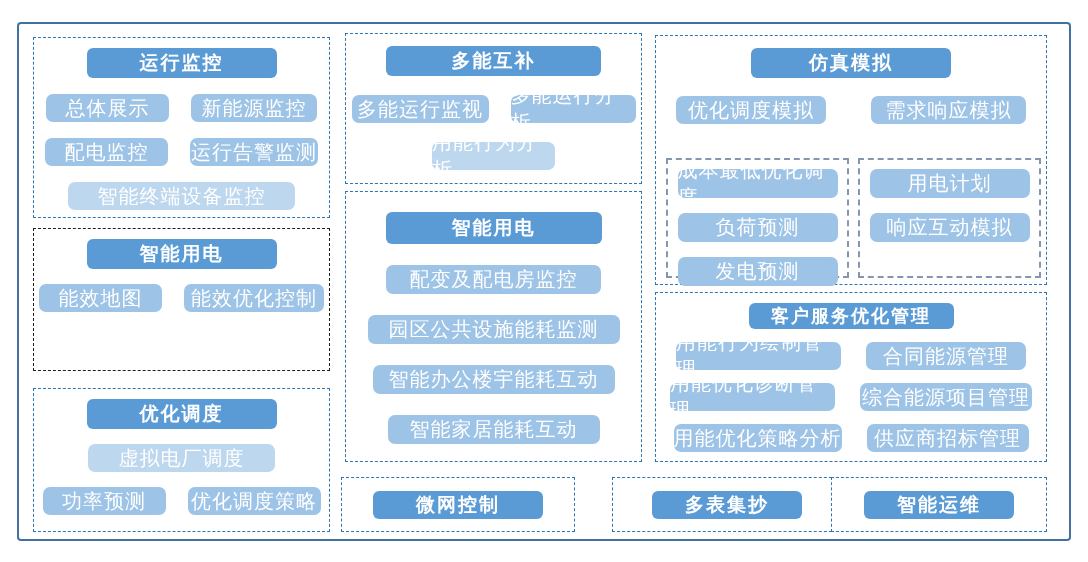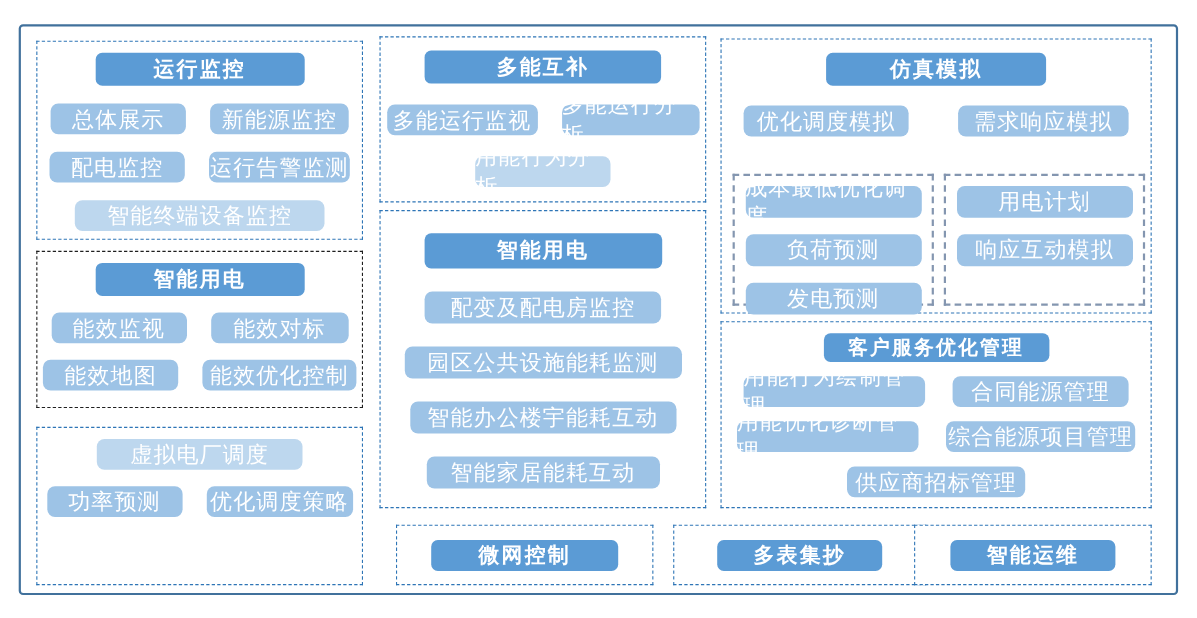--- a/index.html
+++ b/index.html
@@ -54,21 +54,21 @@
   #gE{left:345px;top:191px;width:297px;height:271px;padding-top:20px;gap:21px;}
   #gE .hdr{height:32px;text-align:center;}
   #gE .item{height:29px;}
   #gG{left:655px;top:35px;width:392px;height:250px;padding-top:12px;gap:18px;}
   #gG1{left:10px;top:122px;width:183px;height:120px;padding-top:9px;gap:15px;}
   #gG2{left:202px;top:122px;width:183px;height:120px;padding-top:9px;gap:15px;}
   #gG .sub .item{height:29px;}
   #gH{left:655px;top:292px;width:392px;height:170px;padding-top:10px;gap:13px;}
   #gH .hdr{height:26px;font-size:18px;}
   #gH .row{gap:25px;}
-  #gF{left:360px;top:477px;width:234px;height:55px;justify-content:center;}
+  #gF{left:341px;top:477px;width:234px;height:55px;justify-content:center;}
   #gI{left:612px;top:477px;width:230px;height:55px;justify-content:center;}
   #gJ{left:831px;top:477px;width:216px;height:55px;justify-content:center;}
   #gG .row.spread{gap:45px;}
 </style>
 </head>
 <body>
 
 <div class="page">
   <div class="frame"></div>
 
@@ -83,30 +83,27 @@
       <div class="item" style="width:128px">运行告警监测</div>
     </div>
     <div class="row">
       <div class="item lt" style="width:227px">智能终端设备监控</div>
     </div>
   </div>
 
   <div class="group dark" id="gB">
     <div class="hdr" style="width:190px">智能用电</div>
     <div class="row">
-      <div class="item" style="width:123px">能效监视</div>
-      <div class="item" style="width:125px">能效对标</div>
-    </div>
-    <div class="row">
       <div class="item" style="width:123px">能效地图</div>
       <div class="item" style="width:140px">能效优化控制</div>
     </div>
   </div>
 
   <div class="group" id="gC">
+    <div class="hdr" style="width:190px">优化调度</div>
     <div class="row">
       <div class="item lt" style="width:187px">虚拟电厂调度</div>
     </div>
     <div class="row">
       <div class="item" style="width:123px">功率预测</div>
       <div class="item" style="width:133px">优化调度策略</div>
     </div>
   </div>
 
   <div class="group" id="gD">
@@ -149,20 +146,21 @@
     <div class="hdr" style="width:205px">客户服务优化管理</div>
     <div class="row">
       <div class="item" style="width:165px">用能行为绘制管理</div>
       <div class="item" style="width:160px">合同能源管理</div>
     </div>
     <div class="row">
       <div class="item" style="width:165px">用能优化诊断管理</div>
       <div class="item" style="width:172px">综合能源项目管理</div>
     </div>
     <div class="row">
+      <div class="item" style="width:168px">用能优化策略分析</div>
       <div class="item" style="width:162px">供应商招标管理</div>
     </div>
   </div>
 
   <div class="group" id="gF">
     <div class="hdr" style="width:170px;height:28px">微网控制</div>
   </div>
 
   <div class="group" id="gI">
     <div class="hdr" style="width:150px;height:28px">多表集抄</div>

